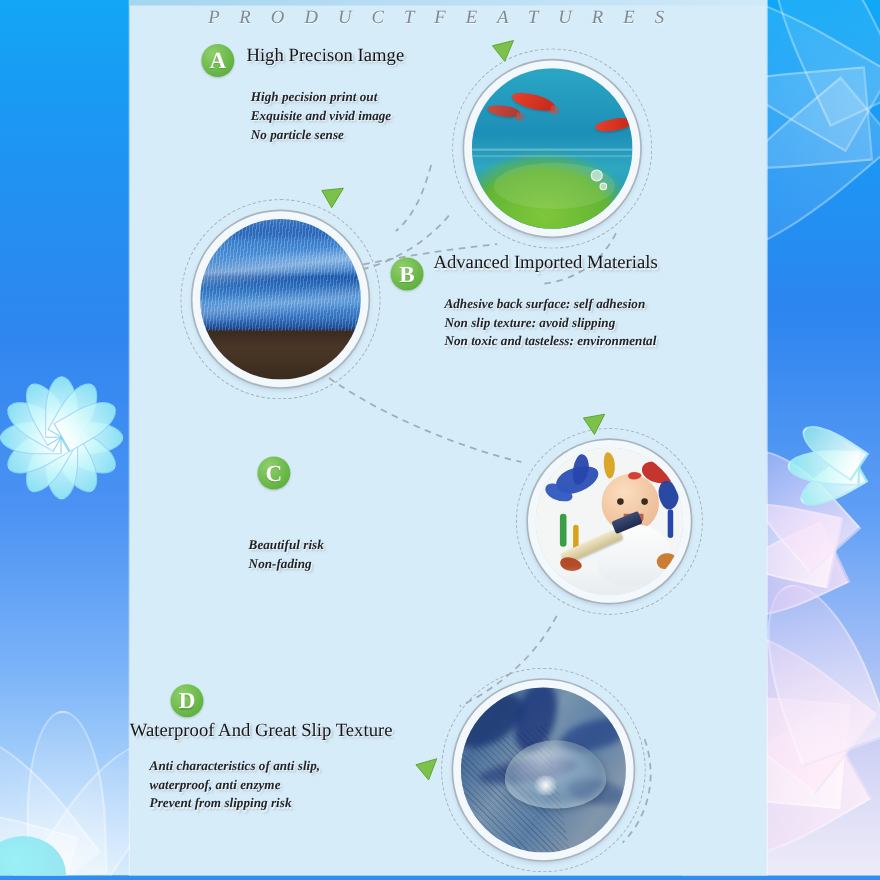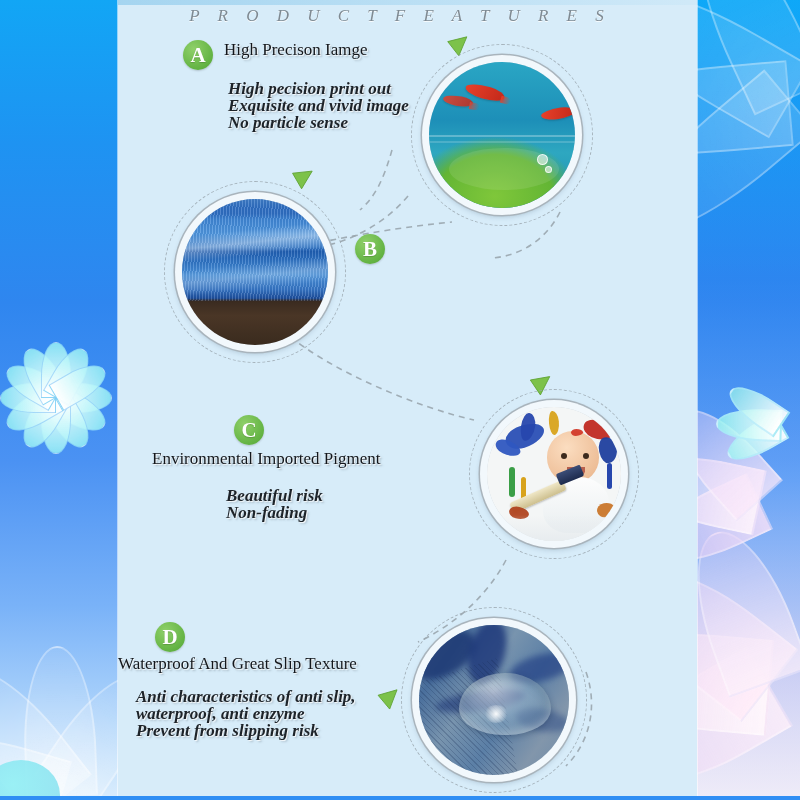--- a/index.html
+++ b/index.html
@@ -96,21 +96,21 @@
     font-size:17px;
     color:#13171c;
     white-space:nowrap;
     text-shadow:1px 1px 1px rgba(255,255,255,.95), 2px 2px 2px rgba(120,140,155,.55);
   }
   .feat-lines {
     position:absolute;
     font-family:"Liberation Serif", serif;
     font-style:italic;
     font-weight:bold;
-    font-size:17px;
+    font-size:12px;
     line-height:17px;
     color:#1d2329;
     white-space:nowrap;
     text-shadow:1px 1px 1px rgba(255,255,255,.9), 2px 2px 2px rgba(130,150,165,.5);
   }
 
   
   .photo-wrap { position:absolute; }
   .photo-dash {
     position:absolute; inset:-11px;
@@ -301,35 +301,38 @@
         <div class="koi" style="left:14px; top:34px; width:30px; height:10px; transform:rotate(10deg); opacity:.85;"></div>
         <div class="koi" style="left:112px; top:46px; width:34px; height:11px; transform:rotate(-8deg);"></div>
         <div class="padshade" style="left:20px; top:86px; width:110px; height:42px;"></div>
         <div class="bubble" style="left:108px; top:92px; width:11px; height:11px;"></div>
         <div class="bubble" style="left:116px; top:104px; width:7px; height:7px;"></div>
       </div>
     </div>
   </div>
 
   <div class="badge" style="left:355px; top:234px;">B</div>
+  <div class="feat-title" style="left:394px; top:229px;">Advanced Imported Materials</div>
+  <div class="feat-lines" style="left:404px; top:268px; white-space:pre;">Adhesive back surface: self adhesion
+Non slip texture: avoid slipping
+Non toxic and tasteless: environmental</div>
 
   <div class="photo-wrap" style="left:175px; top:192px; width:160px; height:160px;">
     <div class="photo-dash"></div>
     <div class="photo-ring"></div>
     <div class="photo-inner">
       <div class="ph-b">
         <div class="ribs"></div>
         <div class="sheen" style="top:30px;"></div>
         <div class="sheen" style="top:64px; opacity:.6;"></div>
       </div>
     </div>
   </div>
 
   <div class="badge" style="left:234px; top:415px;">C</div>
-  <div class="feat-title" style="left:152px; top:449px;">Environmental Imported Pigment</div>
   <div class="feat-lines" style="left:226px; top:487px; white-space:pre;">Beautiful risk
 Non-fading</div>
 
   <div class="photo-wrap" style="left:480px; top:400px; width:148px; height:148px;">
     <div class="photo-dash"></div>
     <div class="photo-ring"></div>
     <div class="photo-inner">
       <div class="ph-c">
         <div class="splat" style="left:18px;top:18px;width:40px;height:22px;background:#2a4fb5;transform:rotate(-18deg);"></div>
         <div class="splat" style="left:8px;top:34px;width:26px;height:14px;background:#2f57c0;transform:rotate(24deg);"></div>

